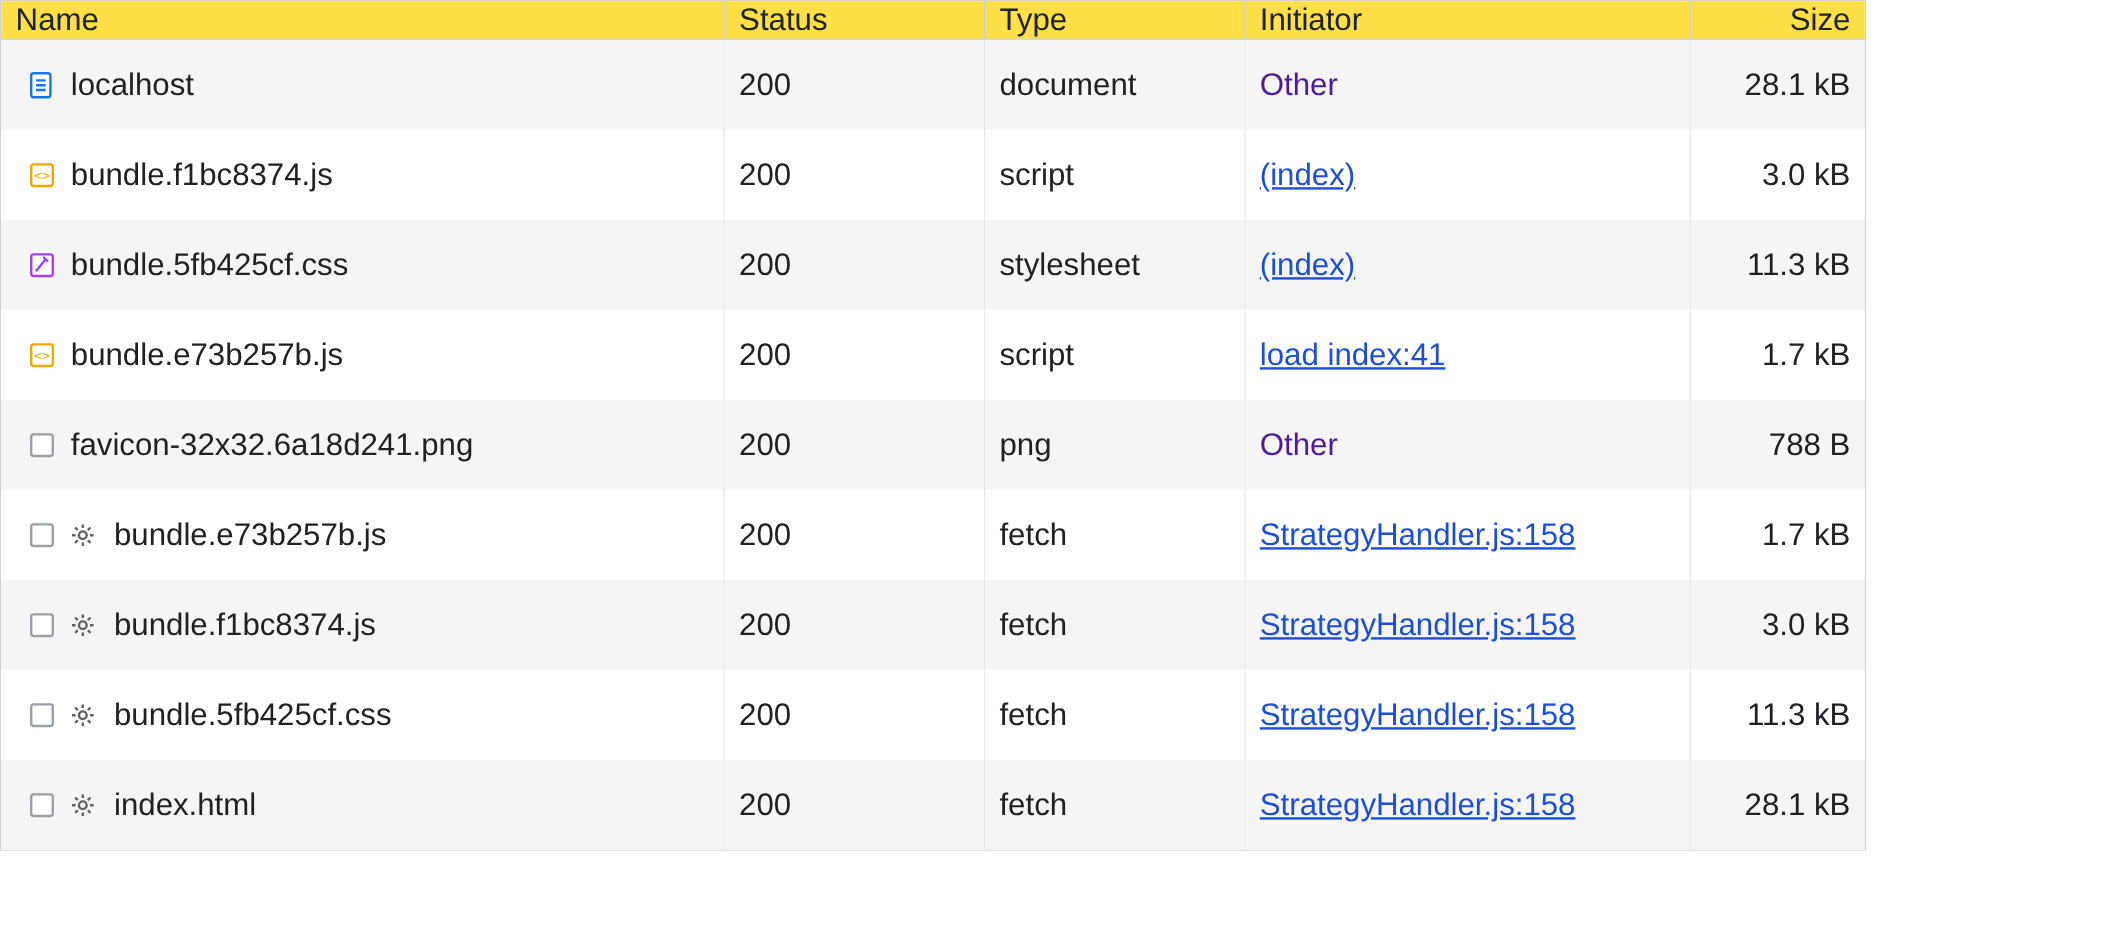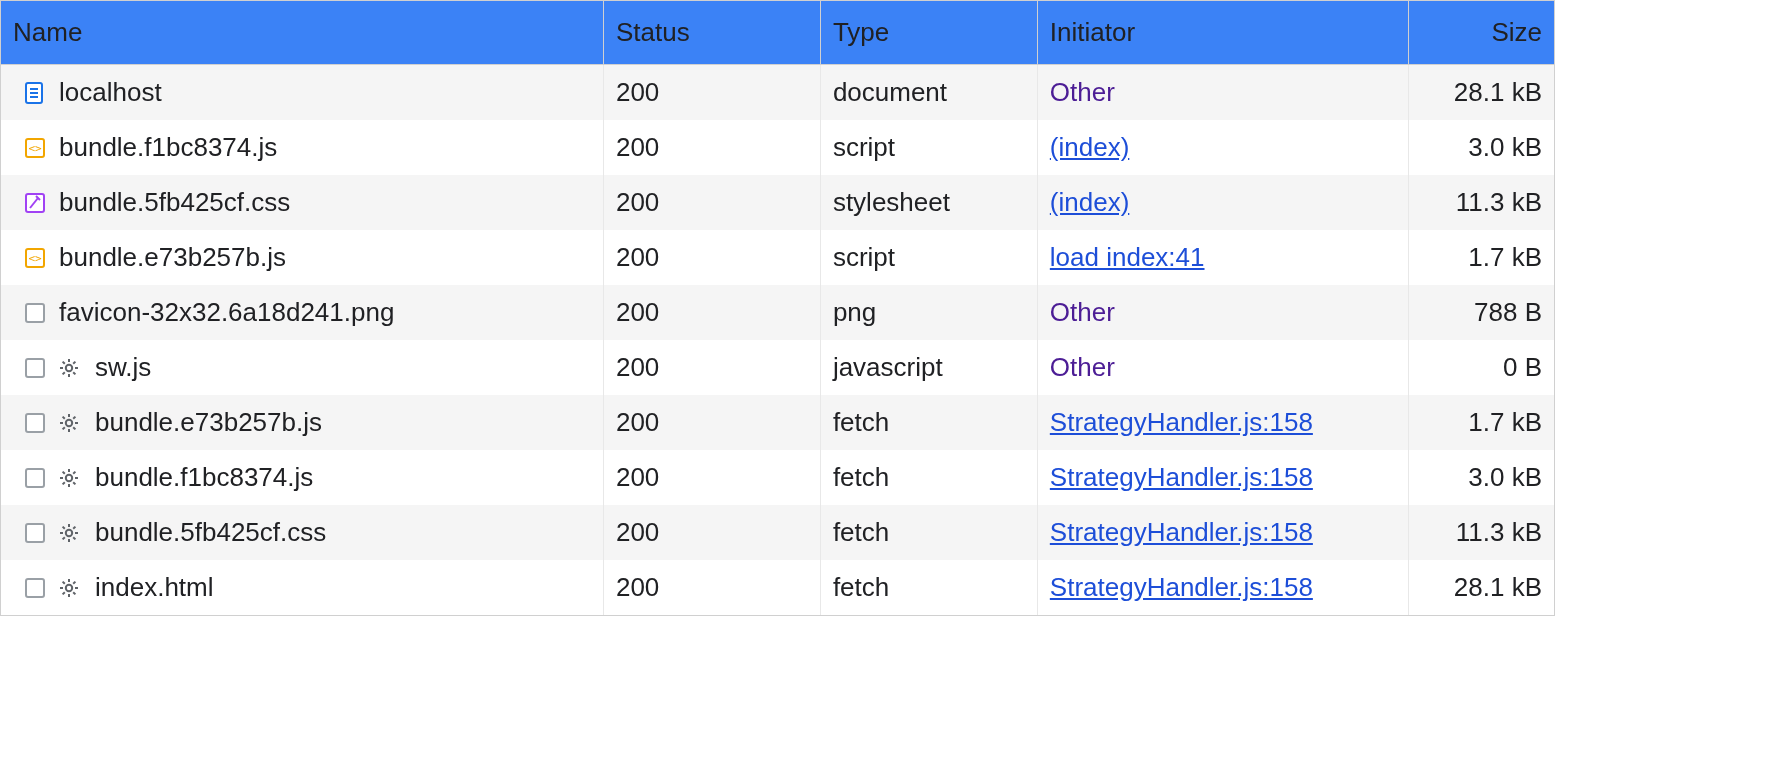--- a/index.html
+++ b/index.html
@@ -15,30 +15,30 @@
     width: 1555px;
   }
   table {
     border-collapse: collapse;
     width: 100%;
     table-layout: fixed;
   }
   thead th {
     text-align: left;
     font-weight: 400;
-    background: #3b82f6;
+    background: #fde047;
     border-bottom: 1px solid #d0d0d0;
     border-right: 1px solid #d0d0d0;
-    padding: 16px 12px;
+    padding: 0 12px;
     color: #202124;
   }
   thead th:last-child { border-right: none; }
   tbody td {
     border-right: 1px solid #e8e8e8;
-    padding: 12px 12px;
+    padding: 22px 12px;
     vertical-align: middle;
     white-space: nowrap;
     overflow: hidden;
     text-overflow: ellipsis;
   }
   tbody td:last-child { border-right: none; }
   tbody tr:nth-child(odd) { background: #f5f5f5; }
   tbody tr:nth-child(even) { background: #ffffff; }
   .col-name { width: 597px; }
   .col-status { width: 215px; }
@@ -187,41 +187,20 @@
        <span class="icon">
                 <svg viewBox="0 0 24 24" width="24" height="24">
                   <use href="#ico-generic"></use>
                 </svg>
               </span>
        <span class="gear">
                 <svg viewBox="0 0 20 20" width="20" height="20">
                   <use href="#ico-gear"></use>
                 </svg>
               </span>
-       <span>sw.js</span>
-     </div>
-          </td>
-          <td>200</td>
-          <td>javascript</td>
-          <td><span class="initiator-plain">Other</span></td>
-          <td class="col-size">0 B</td>
-        </tr>
-        <tr>
-          <td>
-            <div class="name-cell">
-       <span class="icon">
-                <svg viewBox="0 0 24 24" width="24" height="24">
-                  <use href="#ico-generic"></use>
-                </svg>
-              </span>
-       <span class="gear">
-                <svg viewBox="0 0 20 20" width="20" height="20">
-                  <use href="#ico-gear"></use>
-                </svg>
-              </span>
        <span>bundle.e73b257b.js</span>
      </div>
           </td>
           <td>200</td>
           <td>fetch</td>
           <td><span class="initiator-link">StrategyHandler.js:158</span></td>
           <td class="col-size">1.7 kB</td>
         </tr>
         <tr>
           <td>

